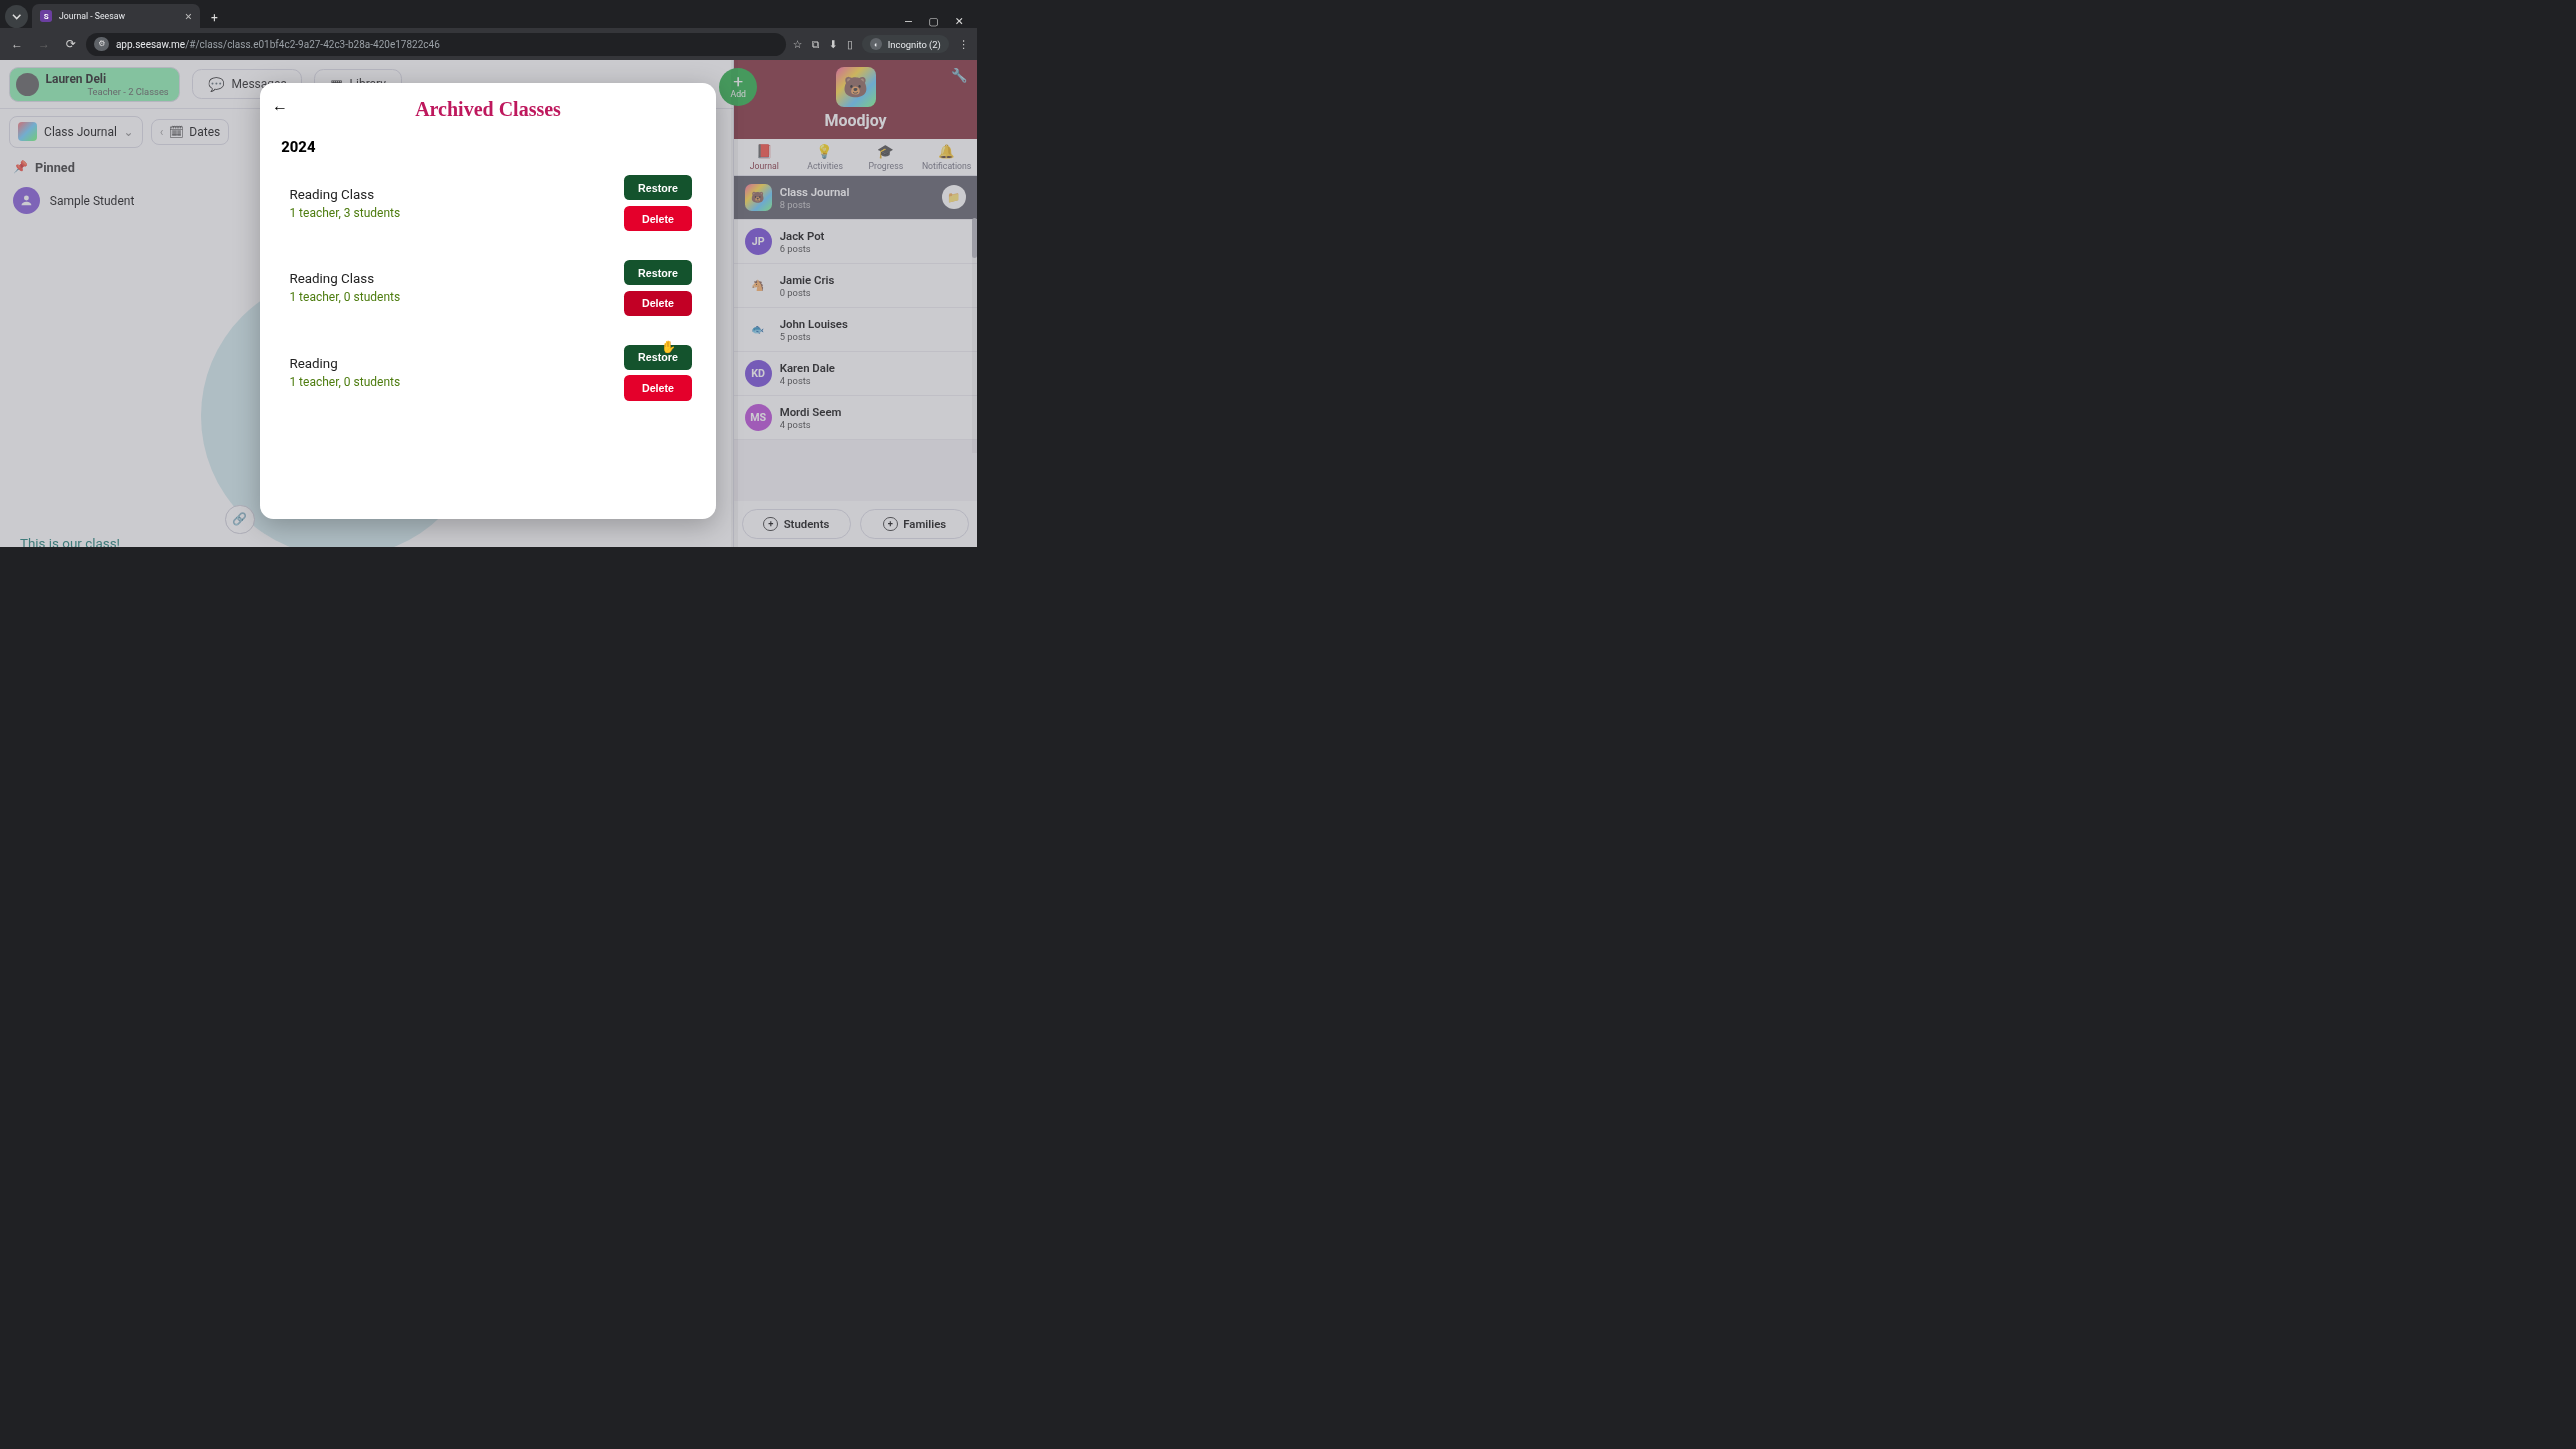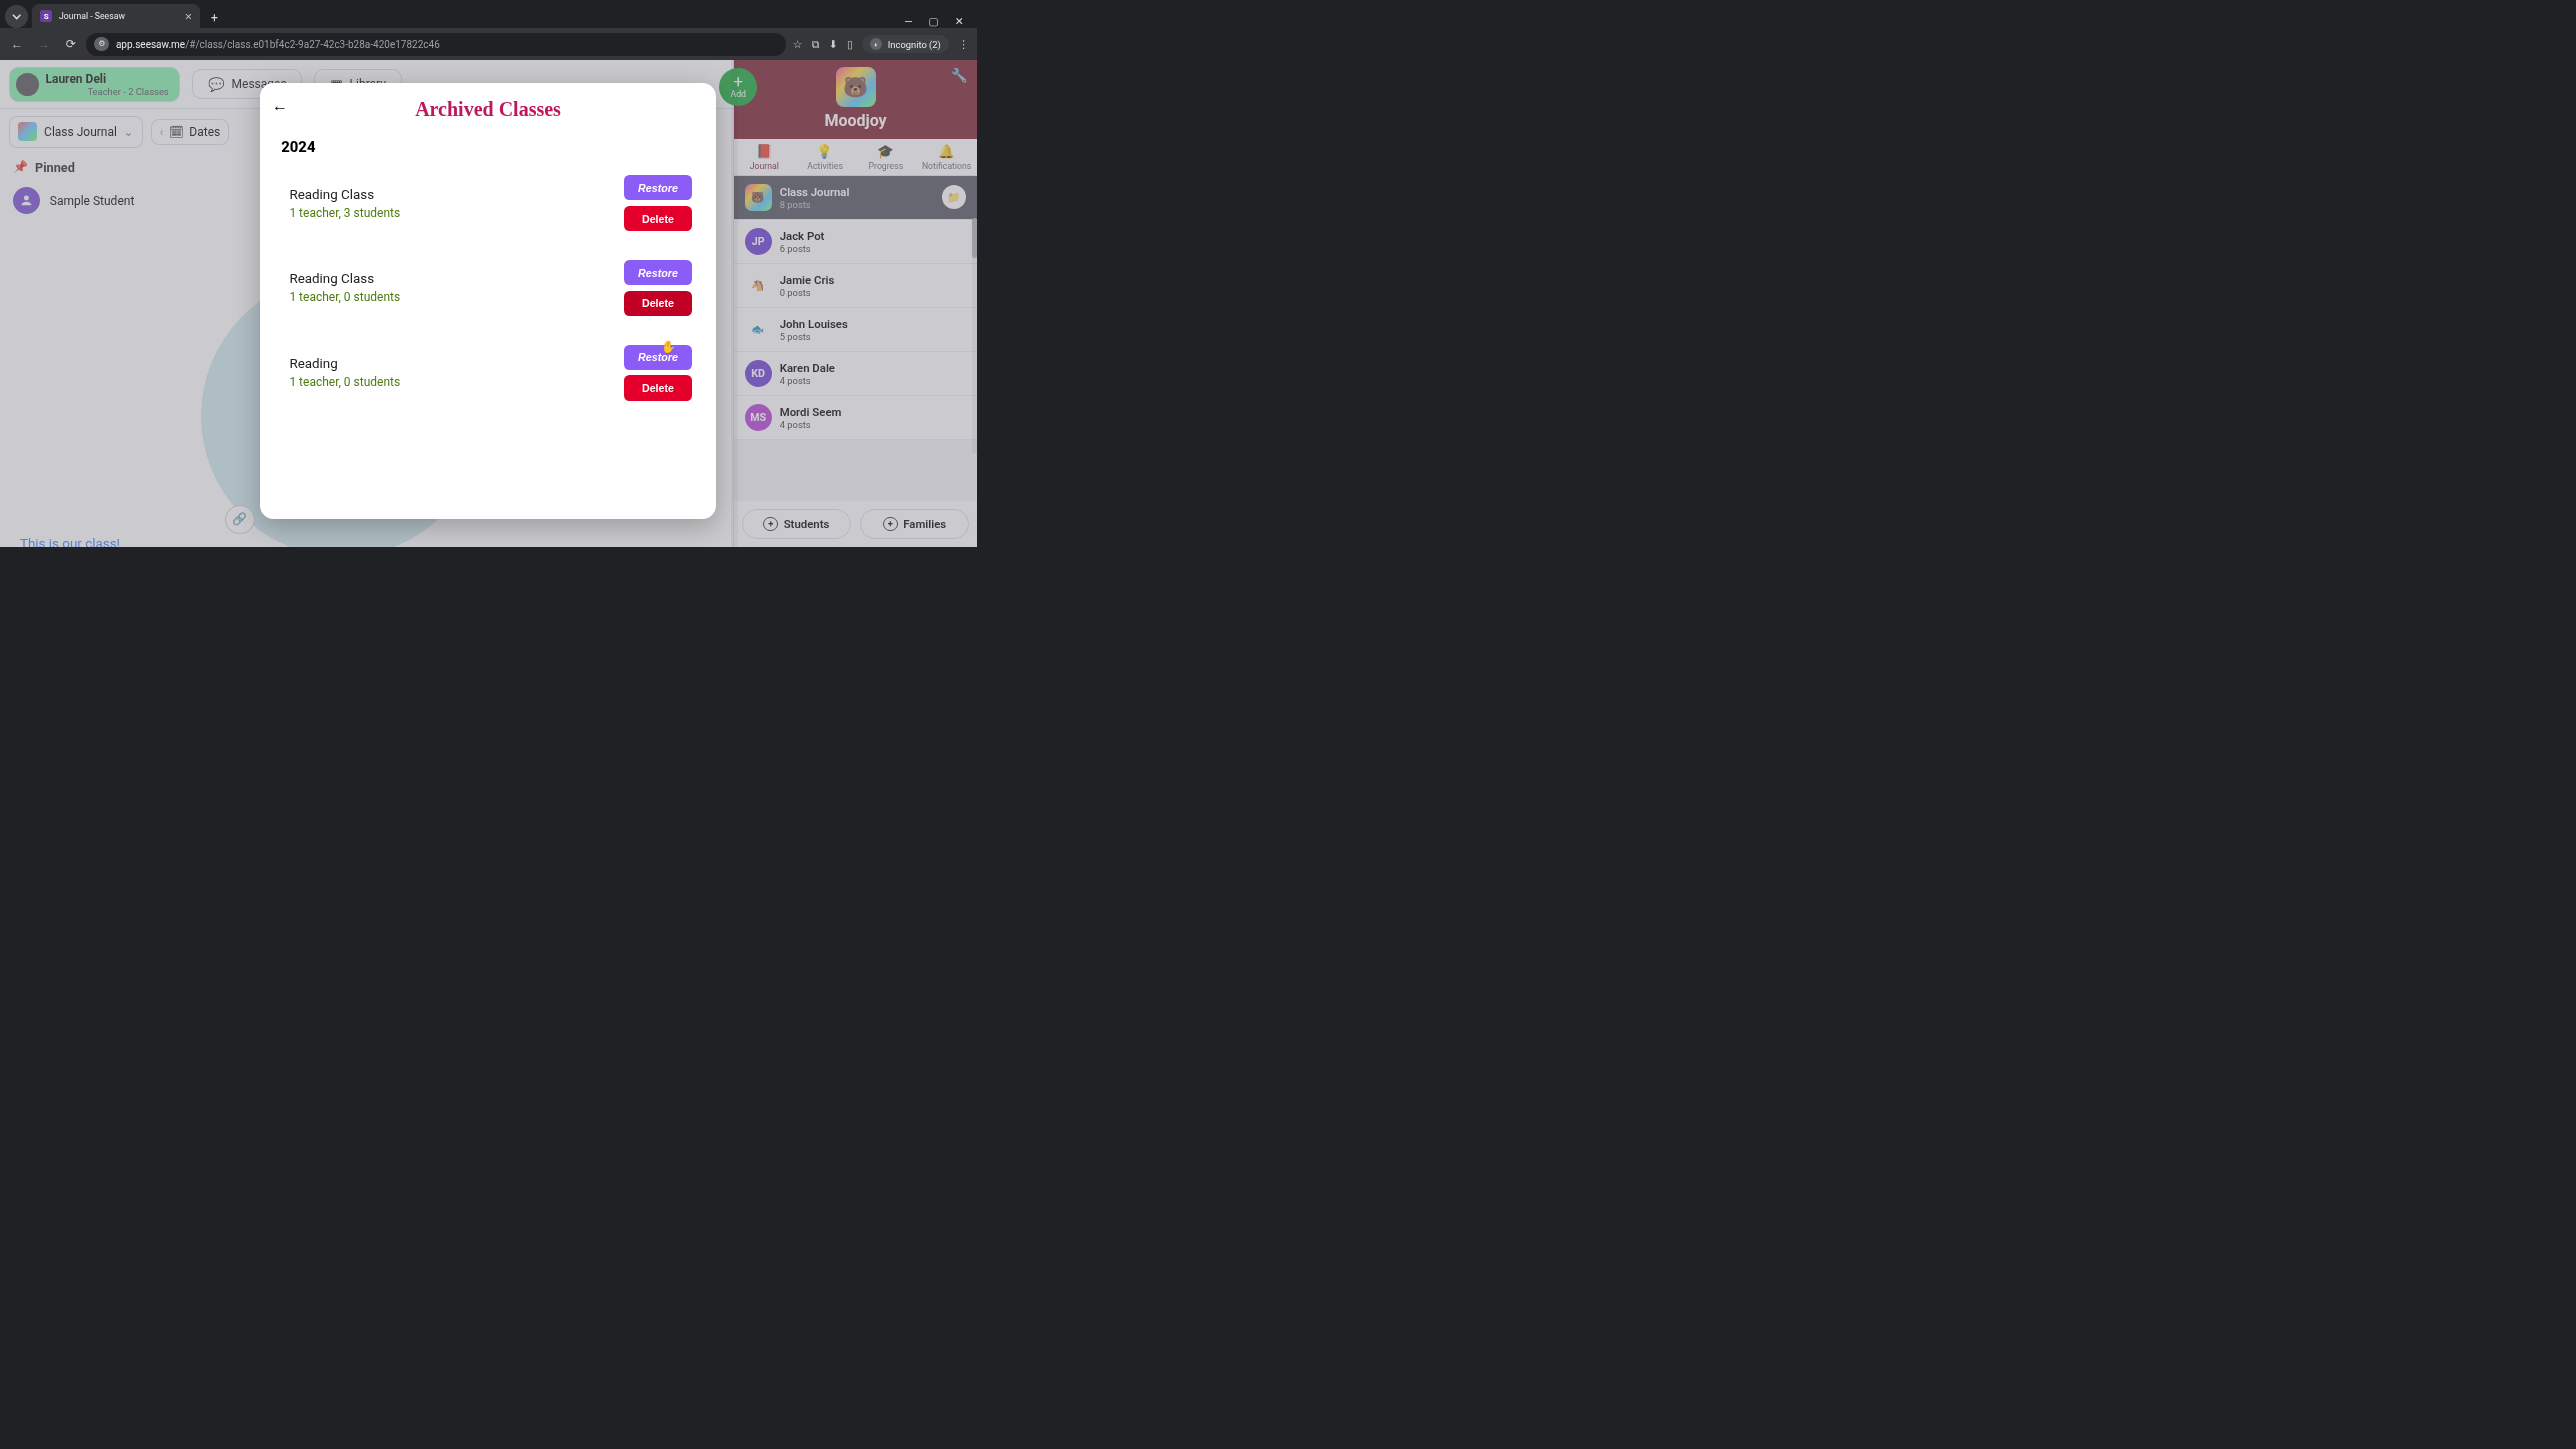--- a/index.html
+++ b/index.html
@@ -148,21 +148,21 @@
   }
   .link-icn-btn {
     position:absolute; left:225px; top:284px;
     width:29.5px; height:29.5px; border-radius:50%;
     border:1.3px solid #c9c9d4; background:#fff;
     display:flex; align-items:center; justify-content:center;
     font-size:12px; color:#444;
   }
   .caption {
     position:absolute; left:20px; bottom:-4px;
-    font-size:13.4px; color:#3b82f6;
+    font-size:13.4px; color:#0f766e;
   }
 
   
   .right-col {
     width:244px; background:#fff; border-left:0.7px solid #e2e2ea;
     display:flex; flex-direction:column;
   }
   .class-head {
     background:#7a1f2d; color:#fff; position:relative;
     padding:6.7px 0 9.4px 0; text-align:center;
@@ -251,21 +251,21 @@
   .arch-row {
     display:flex; align-items:center; padding:9.4px 4px 19px 9.4px;
   }
   .arch-row .info .cn { font-size:13.4px; color:#222; }
   .arch-row .info .sub { font-size:12px; color:#4d7c0f; margin-top:4px; }
   .arch-row .btns { margin-left:auto; display:flex; flex-direction:column; gap:5.4px; }
   .btn {
     width:68px; height:25.5px; border:none; border-radius:5.4px;
     font-size:10.7px; font-weight:700; color:#fff; cursor:pointer;
   }
-  .btn.restore { background:#8b5cf6;font-style:italic; }
+  .btn.restore { background:#14532d; }
   .btn.delete  { background:#e4002b; }
   .btn.delete.hover { background:#c20025; }
 
   .cursor {
     position:absolute; z-index:20; left:669px; top:287px;
     font-size:12px; color:#fff; pointer-events:none;
     transform:translate(-50%,-50%);
   }
 
   .app-scroll {

